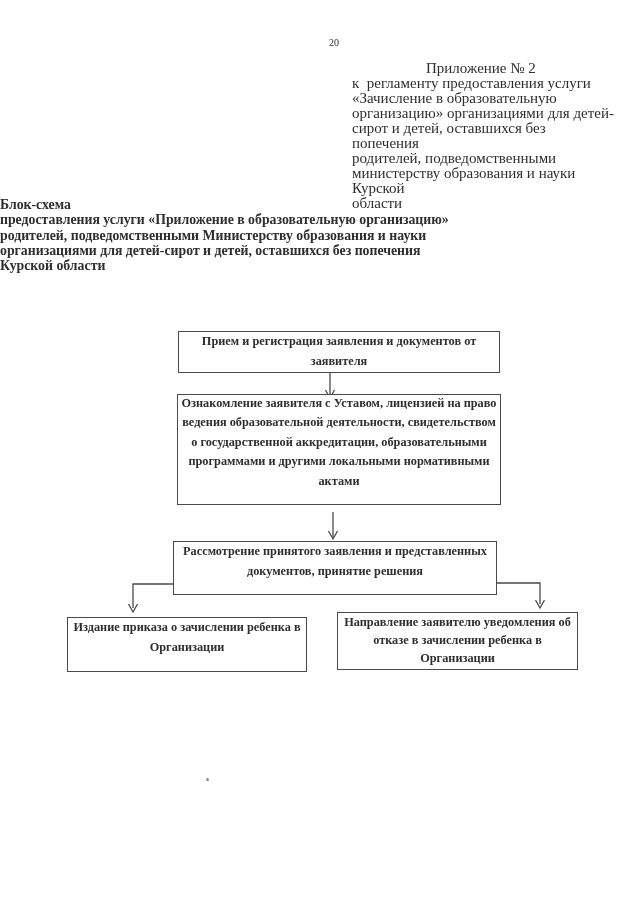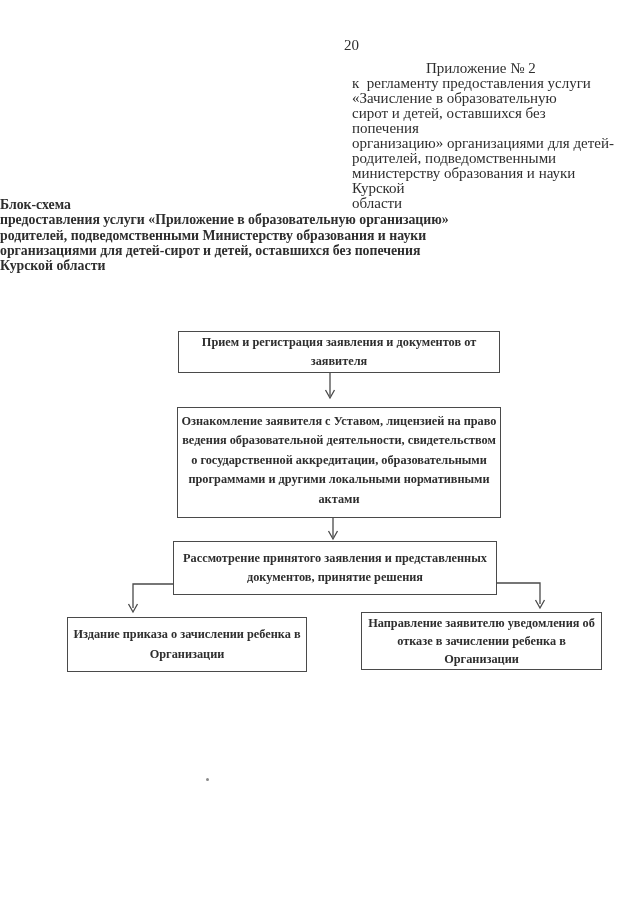--- a/index.html
+++ b/index.html
@@ -1,61 +1,61 @@
 <!DOCTYPE html>
 <html><head>
 <meta charset="utf-8">
 <style>
   html,body{margin:0;padding:0;background:#ffffff;}
   .page{
     position:relative;width:640px;height:905px;background:#ffffff;
     font-family:"Liberation Serif","DejaVu Serif",serif;color:#2e2e2e;
     overflow:hidden;
   }
-  .page-number{position:absolute;top:37px;left:329px;font-size:15px;margin-left:15px;}
+  .page-number{position:absolute;top:37px;left:329px;font-size:10px;}
   .header-block{
     position:absolute;top:61px;left:352px;width:262px;
     font-size:15px;line-height:15px;
   }
   .header-line{white-space:pre-wrap;}
   .header-line.first{padding-left:74px;}
   .title-block{
     position:absolute;top:197px;left:0;width:640px;text-align:left;
     font-weight:bold;font-size:13.8px;line-height:15.3px;
   }
   .connectors{position:absolute;left:0;top:0;pointer-events:none;}
   .fc-box{
     position:absolute;box-sizing:border-box;
     border:1.4px solid #4a4a4a;background:#ffffff;
-    display:flex;align-items:center;justify-content:center;
+    display:flex;justify-content:center;
     text-align:center;font-weight:bold;font-size:12.3px;line-height:19.5px;
   }
   .fc-box span{display:block;width:100%;}
   .node-receive{left:178px;top:331px;width:322px;height:42px;}
-  .node-familiarize{left:177px;top:407px;width:324px;height:111px;
-    align-items:flex-end;padding:2px 2px 8px;}
+  .node-familiarize{left:177px;top:394px;width:324px;height:111px;
+    align-items:center;padding:2px 2px 16px;}
   .node-review{left:173px;top:541px;width:324px;height:54px;}
   .node-order{left:67px;top:617px;width:240px;height:55px;padding:0 2px;}
-  .node-refusal{left:337px;top:612px;width:241px;height:58px;line-height:18px;padding:0 3px;margin-left:24px;}
+  .node-refusal{left:337px;top:612px;width:241px;height:58px;line-height:18px;padding:0 3px;}
   .speck{position:absolute;left:206px;top:778px;width:3px;height:3px;
     background:#8a8a8a;border-radius:50%;}
 </style>
 </head>
 <body>
 
 <div class="page">
 
   <div class="page-number">20</div>
 
   <div class="header-block">
     <div class="header-line first">Приложение № 2</div>
     <div class="header-line">к  регламенту предоставления услуги</div>
     <div class="header-line">«Зачисление в образовательную</div>
+    <div class="header-line">организацию» организациями для детей-</div>
     <div class="header-line">сирот и детей, оставшихся без попечения</div>
-    <div class="header-line">организацию» организациями для детей-</div>
     <div class="header-line">родителей, подведомственными</div>
     <div class="header-line">министерству образования и науки Курской</div>
     <div class="header-line">области</div>
   </div>
 
   <div class="title-block">
     <div>Блок-схема</div>
     <div>предоставления услуги «Приложение в образовательную организацию»</div>
     <div>родителей, подведомственными Министерству образования и науки</div>
     <div>организациями для детей-сирот и детей, оставшихся без попечения</div>

